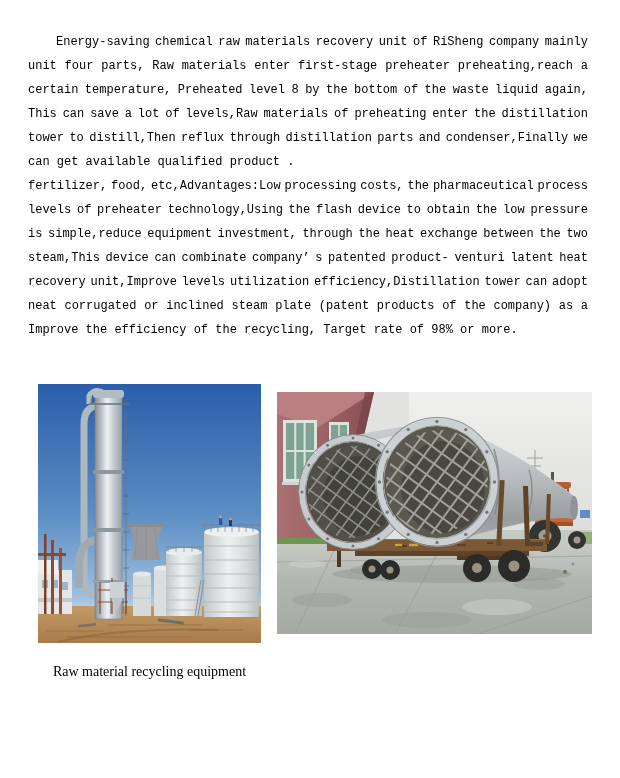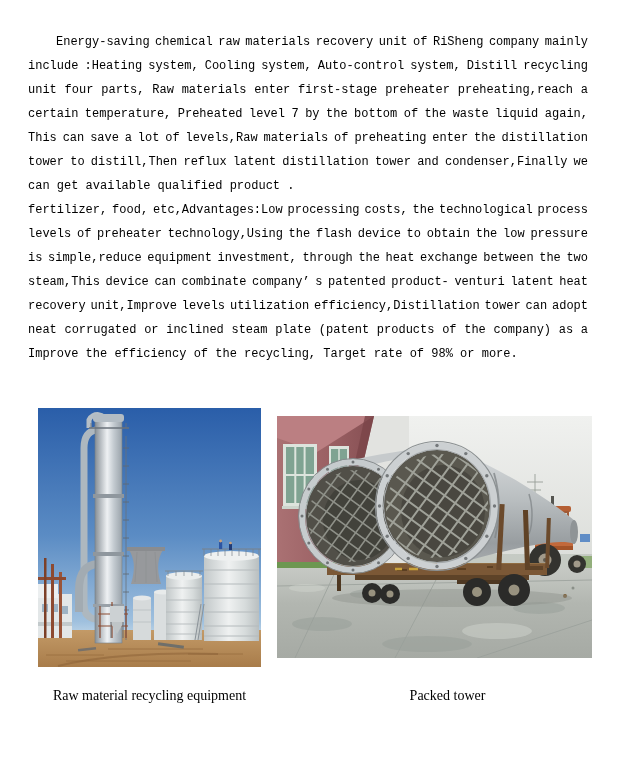--- a/index.html
+++ b/index.html
@@ -8,43 +8,42 @@
   .page{position:relative;width:620px;height:778px;background:#fff;}
   .text-body{padding:30px 0 0 28px;width:560px;}
   .line{width:560px;height:24px;overflow:hidden;font-size:12px;line-height:24px;color:#000;
         text-align:justify;text-align-last:justify;word-spacing:-4px;}
   .line.first{text-indent:28px;}
   .line.last{text-align-last:left;word-spacing:normal;}
   .figures{display:flex;margin:42px 0 0 38px;gap:16px;align-items:flex-start;}
   .fig-left{width:223px;height:259px;}
   .fig-right{width:315px;height:242px;margin-top:8px;}
   .fig-left svg,.fig-right svg{display:block;}
-  .captions{display:flex;margin:20px 0 18px 38px;gap:16px;}
+  .captions{display:flex;margin:20px 0 18px 38px;gap:24px;}
   .cap{font-family:"Liberation Serif","DejaVu Serif",serif;font-size:14px;line-height:18px;
        color:#000;text-align:center;}
   .cap-left{width:223px;}
   .cap-right{width:315px;transform:translateX(13px);}
 </style>
 </head>
 <body>
 
 <div class="page">
 
   <div class="text-body">
       <div>
         <div class="line first">Energy-saving chemical raw materials recovery unit of RiSheng company mainly</div>
-        <div class="line">include :Heating system, Cooling system, Auto-control system, Distill recycling</div>
         <div class="line">unit four parts, Raw materials enter first-stage preheater preheating,reach a</div>
-        <div class="line">certain temperature, Preheated level 7  by the bottom of the waste liquid again,</div>
+        <div class="line">certain temperature, Preheated level 8  by the bottom of the waste liquid again,</div>
         <div class="line">This can save a lot of levels,Raw materials of preheating  enter the distillation</div>
-        <div class="line">tower to distill,Then reflux latent distillation tower and condenser,Finally we</div>
+        <div class="line">tower to distill,Then reflux through distillation parts and condenser,Finally we</div>
         <div class="line last">can get available qualified  product .</div>
       </div>
       <div>
-        <div class="line">fertilizer, food, etc,Advantages:Low processing costs, the technological process</div>
+        <div class="line">fertilizer, food, etc,Advantages:Low processing costs, the pharmaceutical process</div>
         <div class="line">levels of preheater technology,Using the flash device to obtain the low pressure</div>
         <div class="line">is simple,reduce equipment investment, through the heat exchange between the two</div>
         <div class="line">steam,This device can combinate  company’ s  patented product- venturi latent heat</div>
         <div class="line">recovery unit,Improve levels utilization efficiency,Distillation tower can adopt</div>
         <div class="line">neat corrugated or inclined steam plate (patent products of the company) as a filler,</div>
         <div class="line last">Improve the efficiency of the recycling, Target rate of 98% or more.</div>
       </div>
     </div>
 
   <div class="figures">
@@ -299,16 +298,15 @@
           <rect x="221" y="88" width="5" height="66" fill="#6b4a2c" transform="rotate(3 223 120)"></rect>
           <rect x="247" y="94" width="5" height="60" fill="#5f4226" transform="rotate(-2 249 124)"></rect>
           <rect x="269" y="102" width="4" height="50" fill="#6b4a2c" transform="rotate(2 271 127)"></rect>
         </g>
       </svg>
     </div>
   </div>
 
   <div class="captions">
     <div class="cap cap-left">Raw material recycling equipment</div>
-    <div class="cap cap-right">Packed tower</div>
   </div>
 
 </div>
 
 </body></html>

